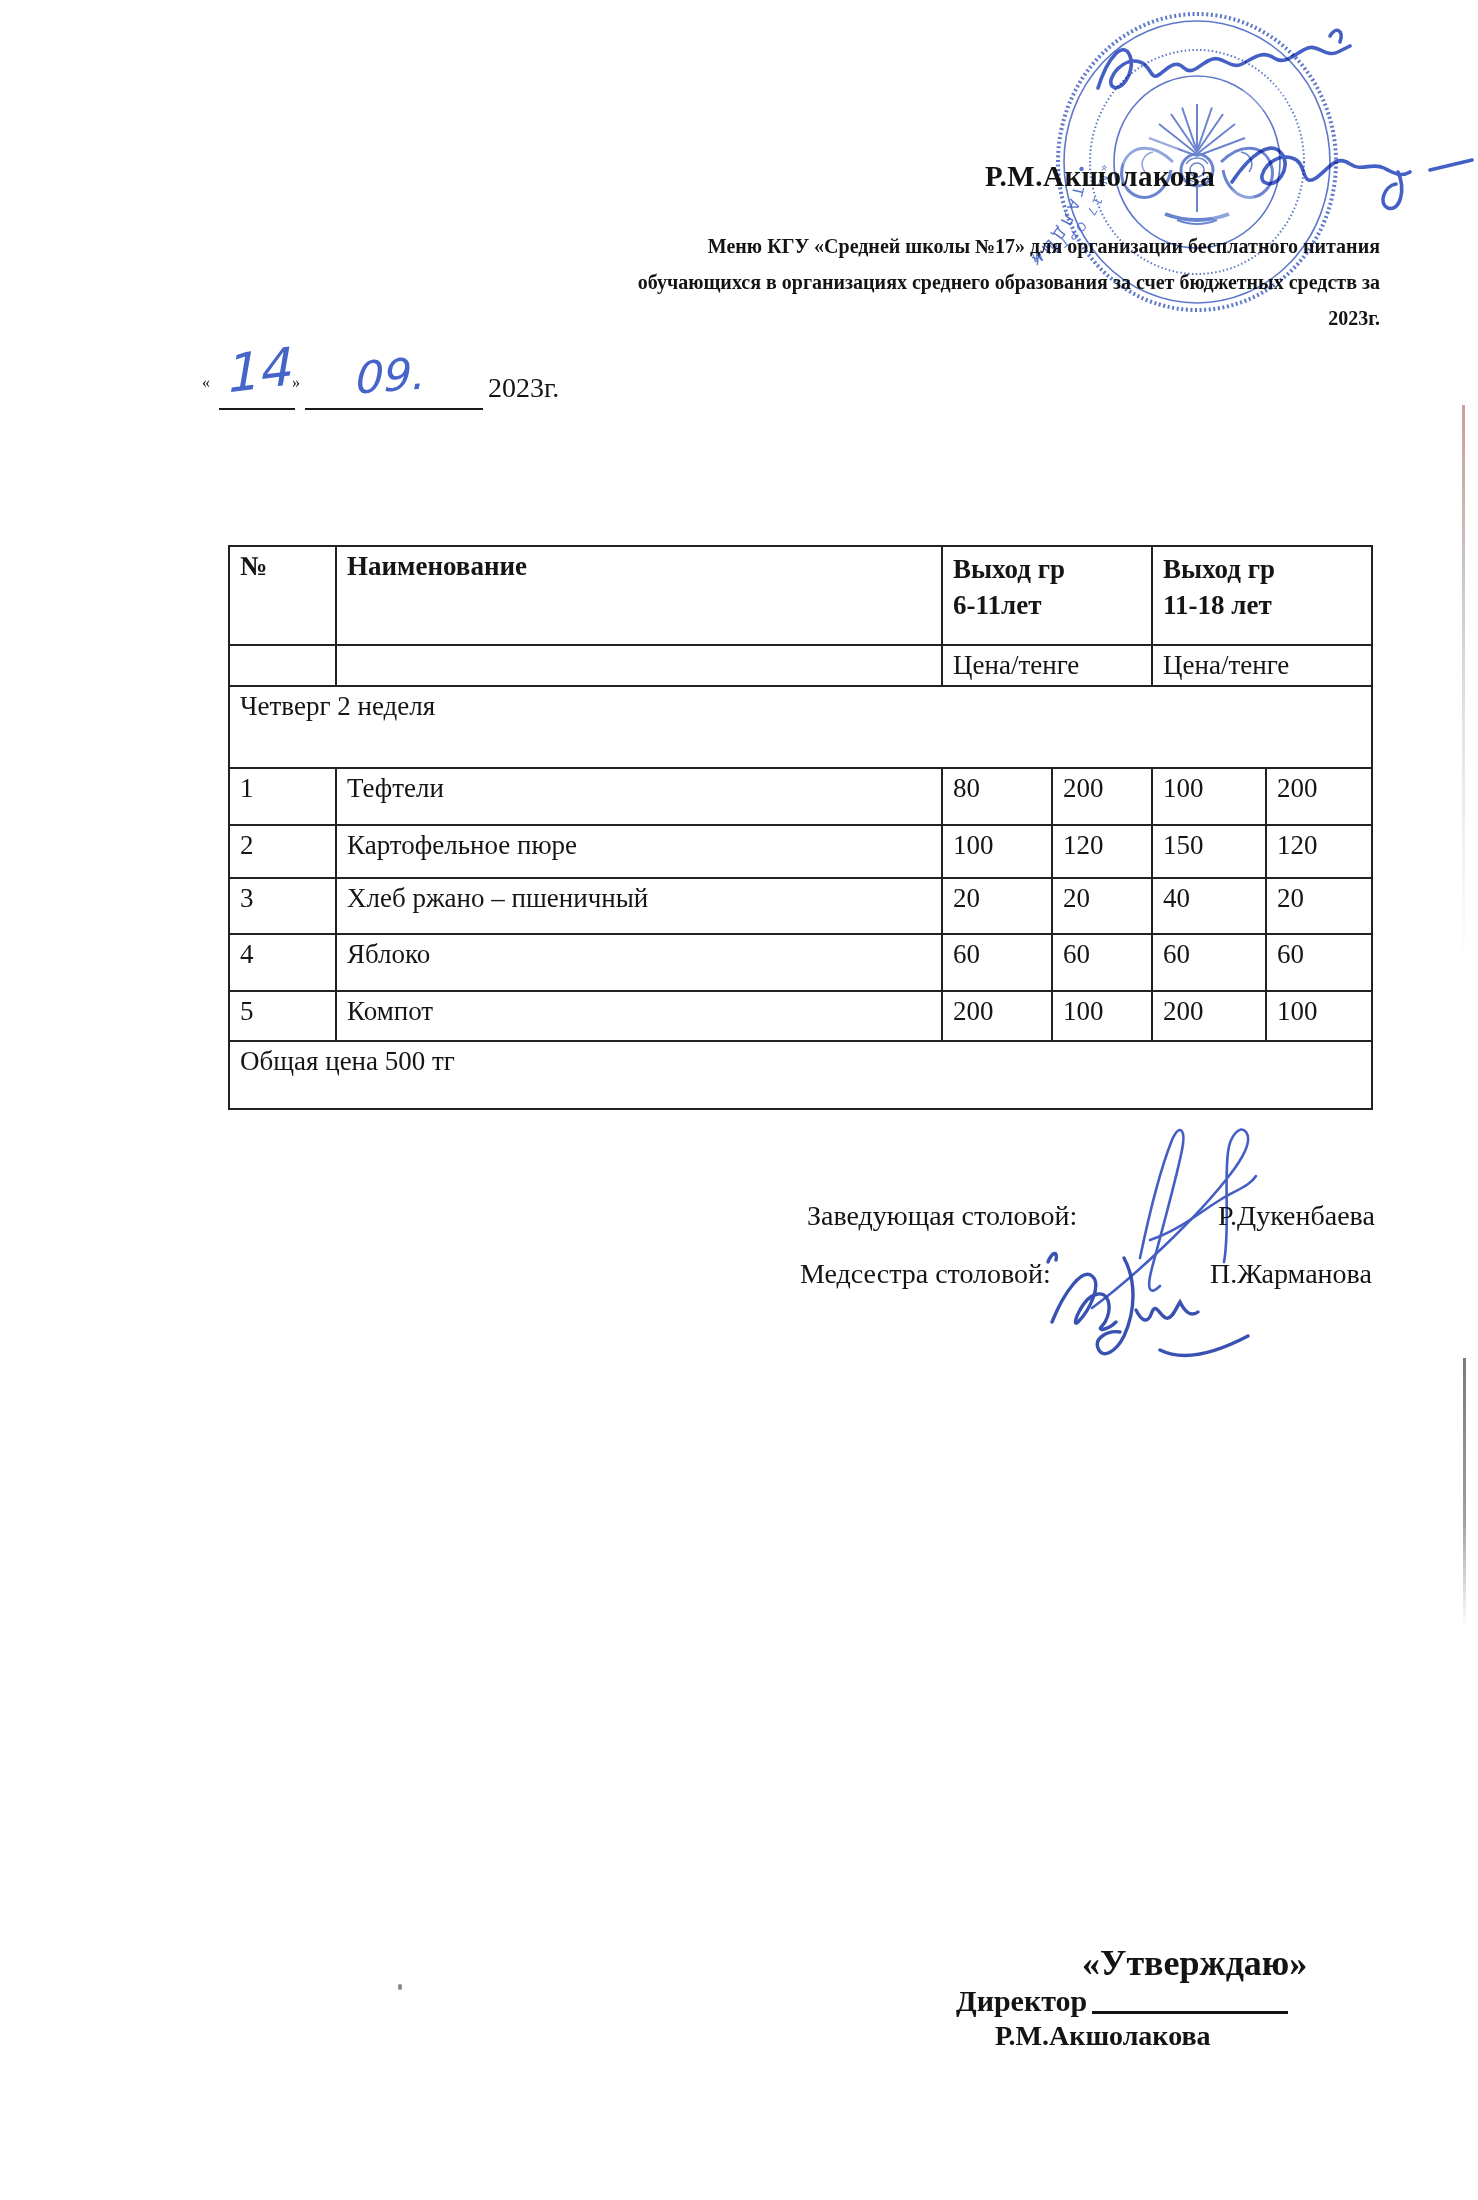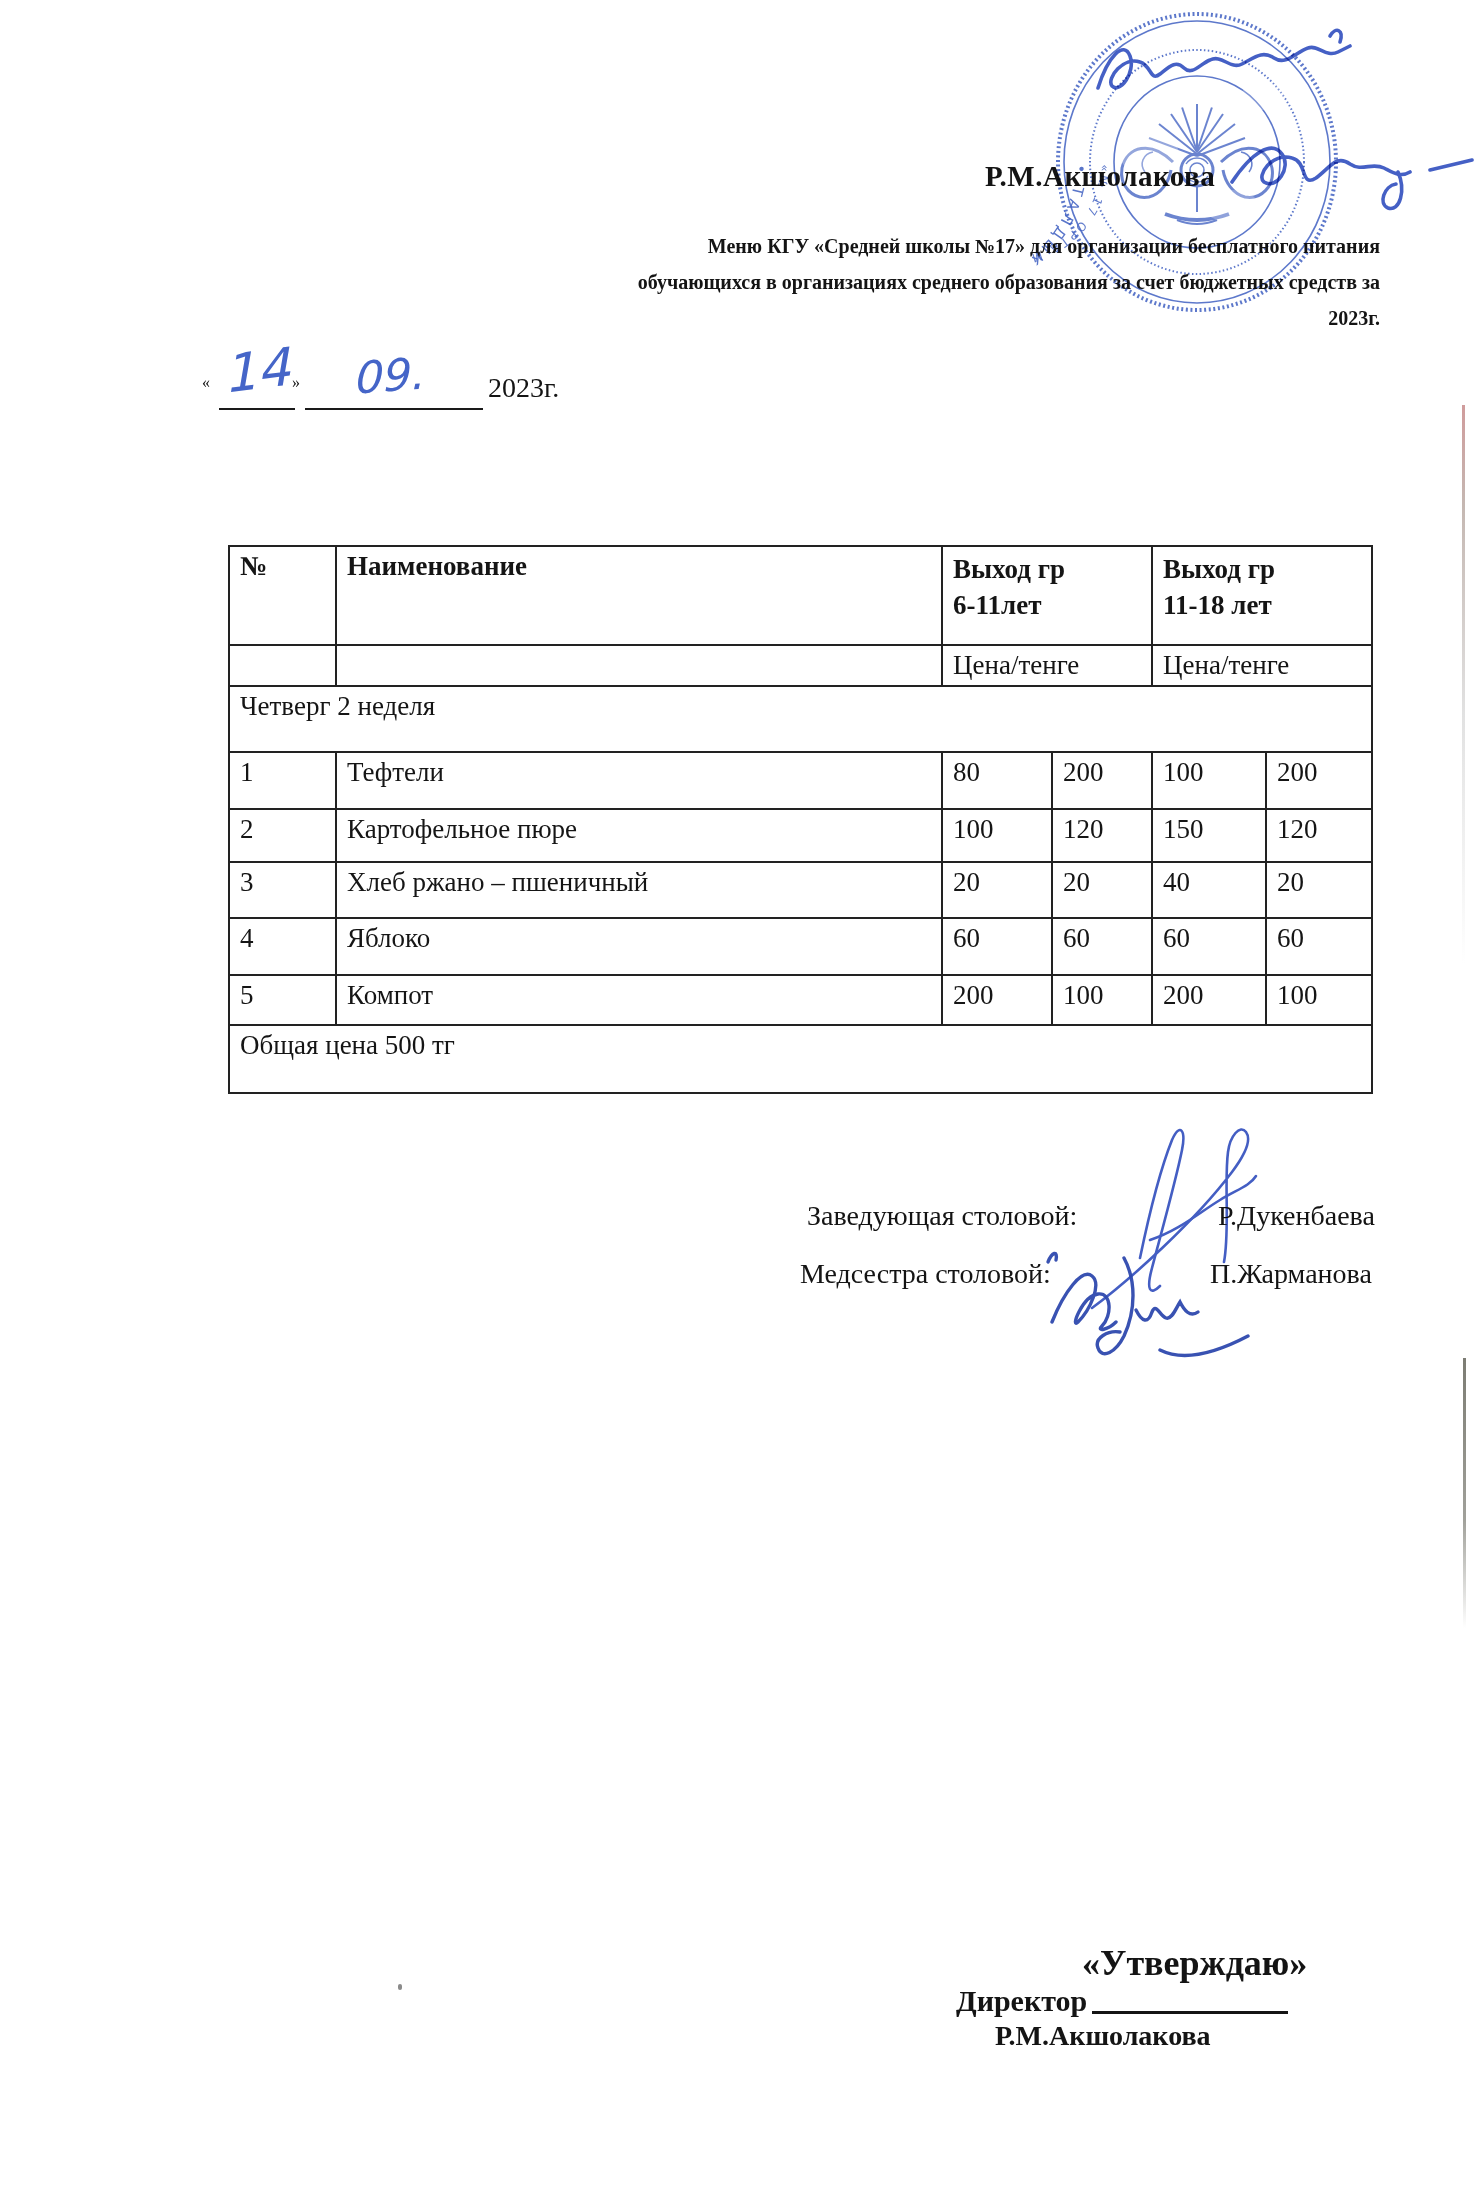--- a/index.html
+++ b/index.html
@@ -23,21 +23,21 @@
   .hand-day{left:228px; top:340px; font-size:52px; transform:rotate(-7deg) skewX(-6deg);}
   .hand-month{left:356px; top:350px; font-size:44px; transform:rotate(-4deg) skewX(-6deg);}
   
   table.menu{position:absolute; left:228px; top:545px; width:1143px; z-index:2;
     border-collapse:collapse; table-layout:fixed; font-size:27px; color:#151515;}
   table.menu td, table.menu th{border:2px solid #222; vertical-align:top; padding:4px 10px;
     font-weight:normal; text-align:left; overflow:hidden;}
   table.menu th{font-weight:bold;}
   tr.r-head1{height:99px;}
   tr.r-head2{height:36px;padding-left:38px;}
-  tr.r-section{height:66px;}
+  tr.r-section{height:82px;}
   tr.r-data1{height:57px;} tr.r-data2{height:53px;} tr.r-data3{height:56px;}
   tr.r-data4{height:57px;} tr.r-data5{height:50px;}
   tr.r-total{height:68px;}
   th.c-out{line-height:36px; padding-top:10px;}
   td.c-price{font-weight:bold; padding-top:2px;}
   td.c-section{text-align:center; font-weight:bold; padding-top:4px;}
   td.c-num{padding-left:10px;}
   td.c-name{padding-left:16px;}
   td.c-val{padding-left:14px;}
   td.c-total{text-align:right; font-weight:bold; padding:8px 22px 0 0;margin-left:40px;}

